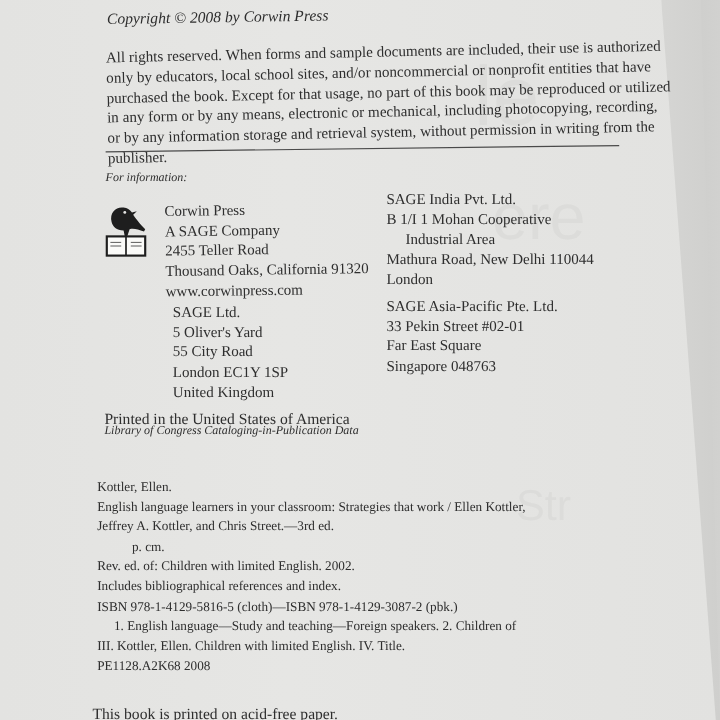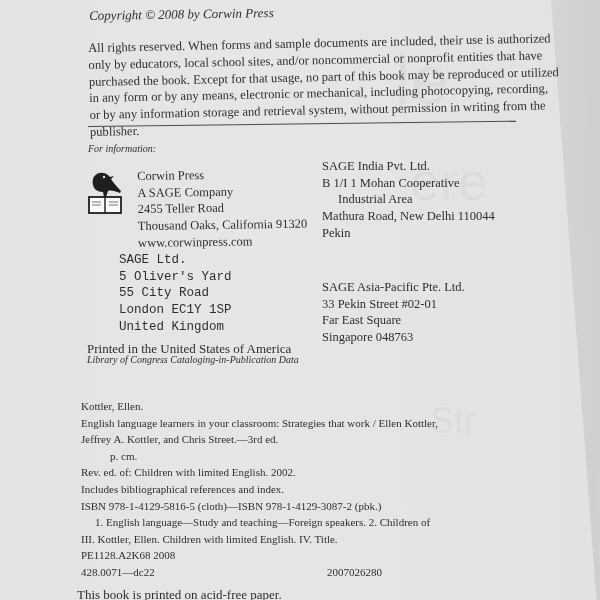--- a/index.html
+++ b/index.html
@@ -29,24 +29,24 @@
   .rights { left:88px; top:40px; width:425px; white-space:normal; font-size:12.6px; line-height:16.8px; text-align:justify; transform:rotate(-1.2deg); transform-origin:left top; }
   .rights div { white-space:nowrap; }
   .rule {
     position:absolute; left:88px; top:126px; width:428px; height:1px; background:#4a4a4a;
     transform:rotate(-0.7deg); transform-origin:left top;
   }
   .forinfo { left:88px; top:141px; font-size:10px; }
   .logo { position:absolute; left:87px; top:169px; width:36px; height:46px; }
   .addr { font-size:12.5px; line-height:16.7px; }
   .corwin { left:137px; top:168px; transform:rotate(-0.8deg); transform-origin:left top; }
-  .sage-uk { left:119px; top:252px;font-family:Liberation Mono, monospace; }
+  .sage-uk { left:144px; top:252px; }
   .sage-india { left:322px; top:158px; }
   .sage-india .indent { padding-left:16px; }
-  .sage-ap { left:322px; top:247px;margin-top:32px; }
+  .sage-ap { left:322px; top:247px; }
   .printed { left:87px; top:341px; }
   .loc { left:87px; top:352px; font-size:10px; }
   .cip { left:81px; top:398px; font-size:11px; line-height:16.6px; }
   .cip .ind1 { padding-left:29px; }
   .cip .ind2 { padding-left:14px; }
   .cip .lccn-row { display:flex; }
   .cip .lccn-row span:first-child { width:246px; display:inline-block; }
   .acid { left:77px; top:587px; }
   .ghost {
     position:absolute; color:#d7d7d5; font-family:"Liberation Sans", sans-serif; font-size:70px; opacity:.55;
@@ -100,21 +100,21 @@
     <div>55 City Road</div>
     <div>London EC1Y 1SP</div>
     <div>United Kingdom</div>
   </div>
 
   <div class="t addr sage-india">
     <div>SAGE India Pvt. Ltd.</div>
     <div>B 1/I 1 Mohan Cooperative</div>
     <div class="indent">Industrial Area</div>
     <div>Mathura Road, New Delhi 110044</div>
-    <div>Pekin</div>
+    <div>London</div>
   </div>
 
   <div class="t addr sage-ap">
     <div>SAGE Asia-Pacific Pte. Ltd.</div>
     <div>33 Pekin Street #02-01</div>
     <div>Far East Square</div>
     <div>Singapore 048763</div>
   </div>
 
   <div class="t printed">Printed in the United States of America</div>
@@ -124,20 +124,16 @@
     <div>Kottler, Ellen.</div>
     <div>English language learners in your classroom: Strategies that work / Ellen Kottler,</div>
     <div>Jeffrey A. Kottler, and Chris Street.—3rd ed.</div>
     <div class="ind1">p. cm.</div>
     <div>Rev. ed. of: Children with limited English. 2002.</div>
     <div>Includes bibliographical references and index.</div>
     <div>ISBN 978-1-4129-5816-5 (cloth)—ISBN 978-1-4129-3087-2 (pbk.)</div>
     <div class="ind2">1. English language—Study and teaching—Foreign speakers. 2. Children of</div>
     <div>III. Kottler, Ellen. Children with limited English. IV. Title.</div>
     <div>PE1128.A2K68 2008</div>
-    <div class="lccn-row">
-      <span>428.0071—dc22</span>
-      <span>2007026280</span>
-    </div>
   </div>
 
   <div class="t acid">This book is printed on acid-free paper.</div>
 </div>
 
 </body></html>

